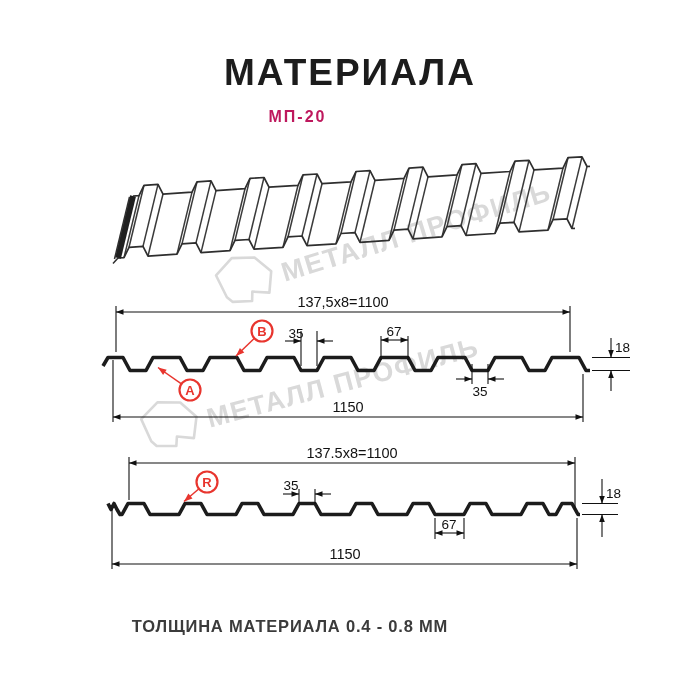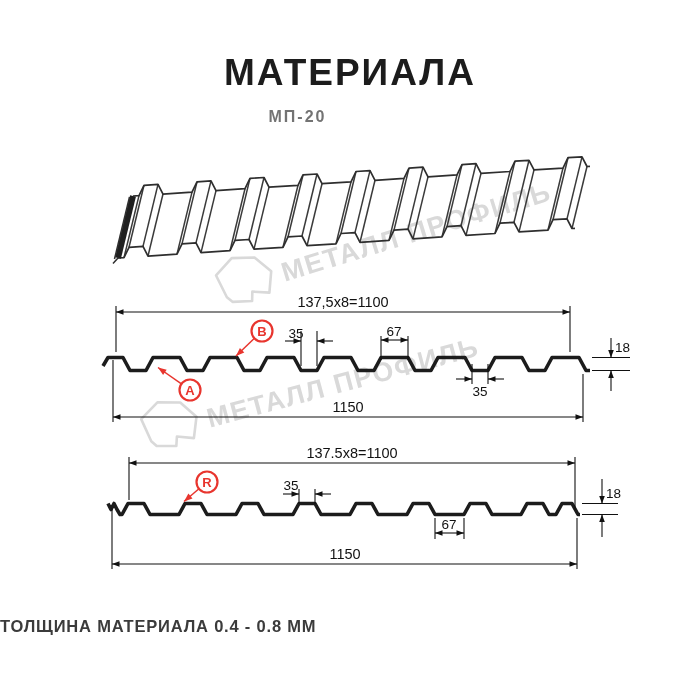--- a/index.html
+++ b/index.html
@@ -1,22 +1,22 @@
 <!DOCTYPE html>
 <html><head>
 <meta charset="utf-8">
 <style>
   html,body{margin:0;padding:0;background:#fff;}
   #page{position:relative;width:700px;height:700px;background:#fff;overflow:hidden;
         font-family:"Liberation Sans",sans-serif;}
   #title{position:absolute;top:52px;left:0;width:700px;text-align:center;
          font-size:37px;font-weight:bold;letter-spacing:2px;color:#1c1c1c;}
   #subtitle{position:absolute;top:108px;left:0;width:595px;text-align:center;
-         font-size:16px;font-weight:600;letter-spacing:2px;color:#737373;}
-  #footer{position:absolute;top:617px;left:0;width:580px;
+         font-size:16px;font-weight:600;letter-spacing:2px;color:#be185d;}
+  #footer{position:absolute;top:617px;left:0;width:580px;text-align:center;
          font-size:16.5px;font-weight:600;letter-spacing:0.8px;color:#3b3b3b;}
   svg{position:absolute;top:0;left:0;}
   svg text{font-family:"Liberation Sans",sans-serif;}
 </style>
 </head>
 <body>
 
 <div id="page">
   <div id="title">МАТЕРИАЛА</div>
   <div id="subtitle">МП-20</div>

